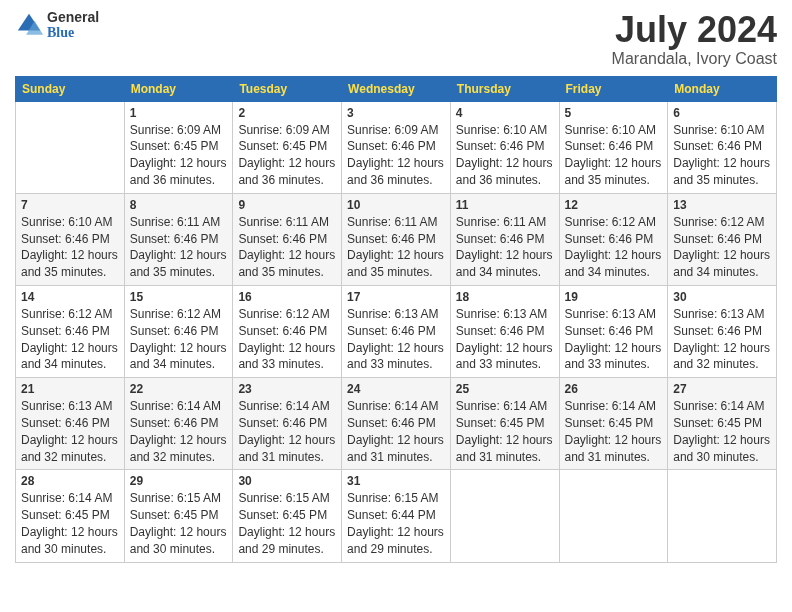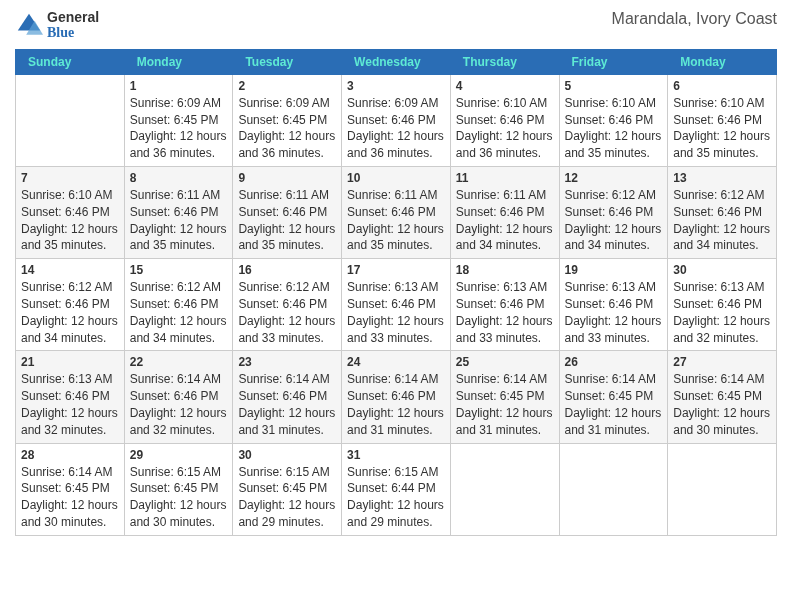--- a/index.html
+++ b/index.html
@@ -61,23 +61,23 @@
       color: #555;
       padding-left: 24px;
     }
     .calendar {
       width: 100%;
       border-collapse: collapse;
       font-size: 10.5px;
     }
     .calendar th {
       background-color: #2a6db5;
-      color: #5eead4;
+      color: #fde047;
       text-align: left;
-      padding: 5px 12px;
+      padding: 5px 6px;
       font-size: 12px;
       font-weight: bold;
       border: 1px solid #2a6db5;
     }
     .calendar td {
       border: 1px solid #ccc;
       vertical-align: top;
       padding: 4px 5px;
       width: calc(100% / 7);
       height: 80px;
@@ -115,20 +115,21 @@
       <svg class="logo-icon" viewBox="0 0 40 40">
         <polygon points="20,4 36,28 4,28" fill="#2a6db5"></polygon>
         <polygon points="28,14 40,34 16,34" fill="#5a9fd4" opacity="0.7"></polygon>
       </svg>
       <div class="logo-text">
         <span class="logo-general">General</span>
         <span class="logo-blue">Blue</span>
       </div>
     </div>
     <div class="title-block">
+      <div class="title-month">July 2024</div>
       <div class="title-location">Marandala, Ivory Coast</div>
     </div>
   </div>
 
   <table class="calendar">
     <thead>
       <tr>
         <th>Sunday</th>
         <th>Monday</th>
         <th>Tuesday</th>

